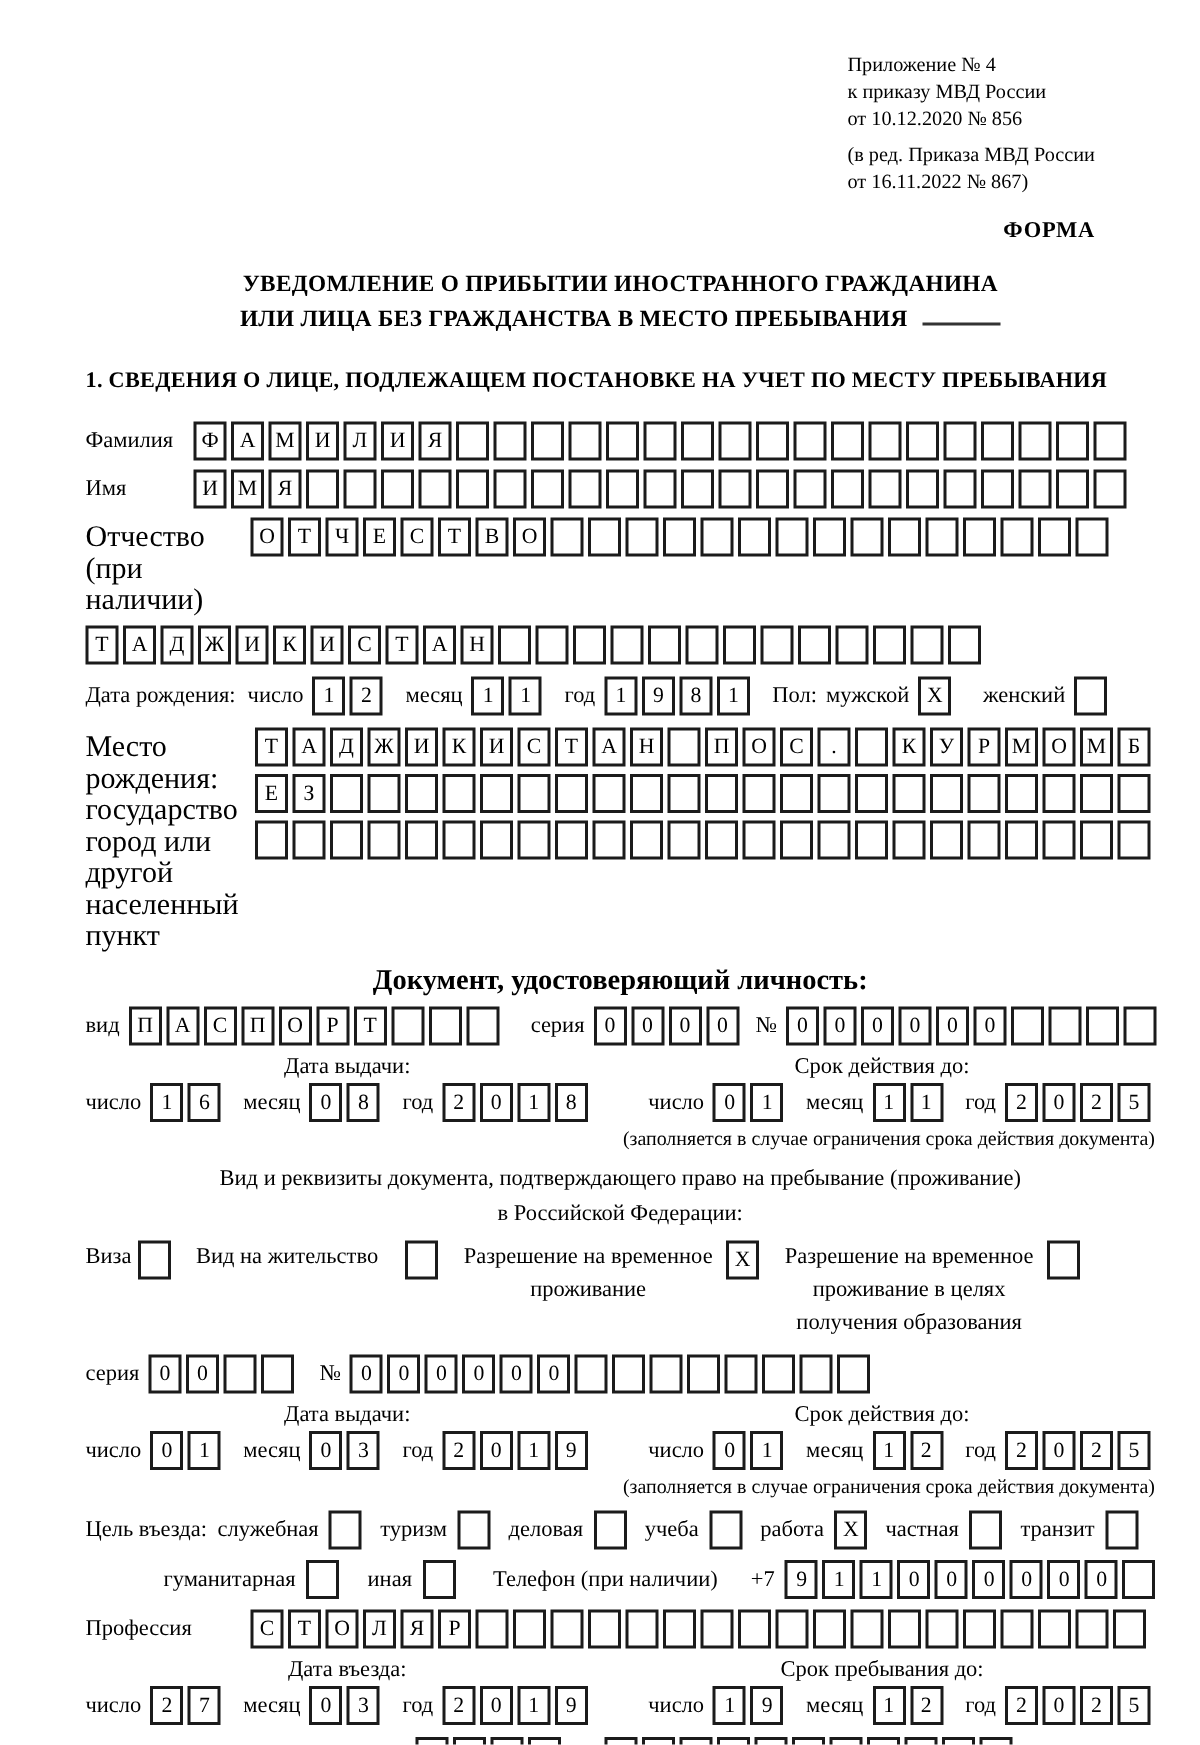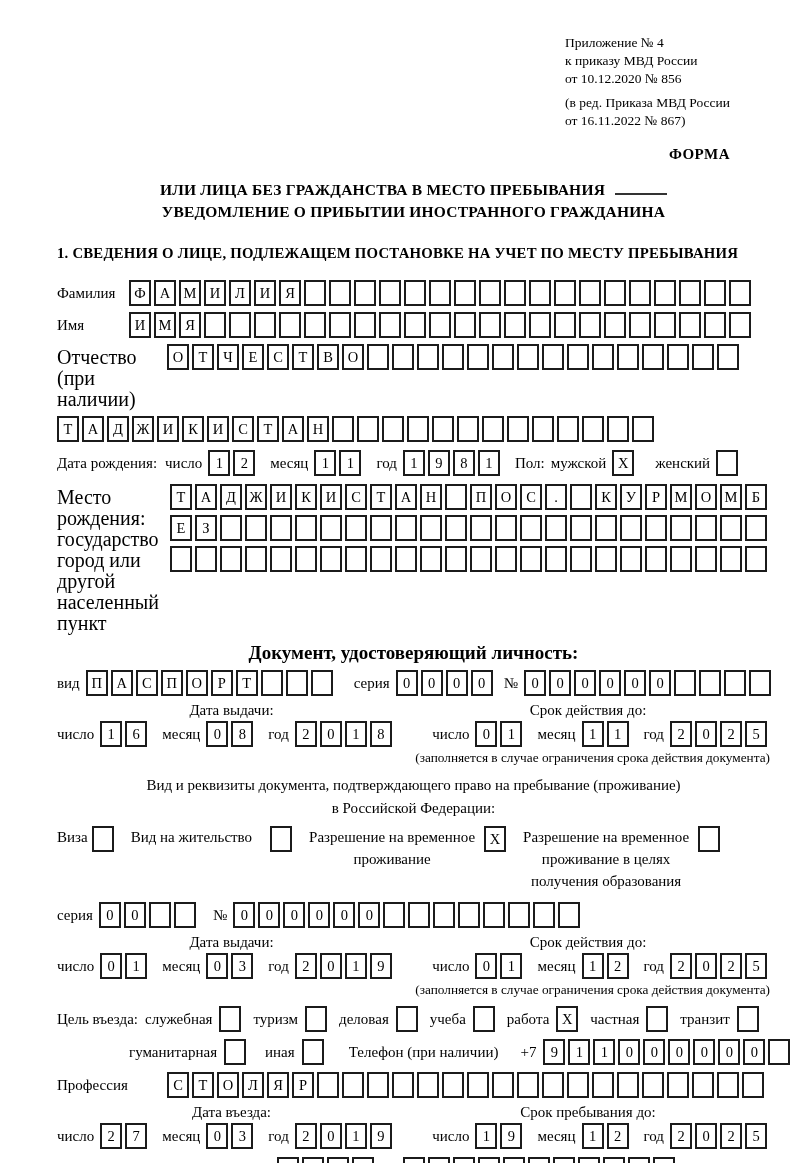--- a/index.html
+++ b/index.html
@@ -48,41 +48,41 @@
   .permits{display:flex;align-items:flex-start;margin-top:6px;margin-bottom:10px;}
   .chk{display:flex;align-items:flex-start;margin-right:14px;}
   .chk:last-child{margin-right:0;}
   .chk .stack{text-align:center;font-size:15px;line-height:22px;}
   .chk .cells{margin-left:9px;}
 
   
   .goal{display:flex;align-items:center;margin-bottom:7px;}
   .goal .lbl{padding-top:0;margin-right:7px;font-family:Liberation Serif, serif;}
   .goal .cells{margin-right:9px;}
-  .indent{margin-left:72px;}
+  .indent{margin-left:52px;}
 </style>
 </head>
 <body>
 
 <div class="page">
 
   <div class="hdr">
     <div class="hdr-block">
       <div>Приложение № 4</div>
       <div>к приказу МВД России</div>
       <div>от 10.12.2020 № 856</div>
       <div class="hdr-sub">(в ред. Приказа МВД России</div>
       <div>от 16.11.2022 № 867)</div>
     </div>
   </div>
   <div class="forma">ФОРМА</div>
 
   <div class="title">
+    <div>УВЕДОМЛЕНИЕ О ПРИБЫТИИ ИНОСТРАННОГО ГРАЖДАНИНА</div>
     <div><span>ИЛИ ЛИЦА БЕЗ ГРАЖДАНСТВА В МЕСТО ПРЕБЫВАНИЯ</span><span class="blank-line"></span></div>
-    <div>УВЕДОМЛЕНИЕ О ПРИБЫТИИ ИНОСТРАННОГО ГРАЖДАНИНА</div>
   </div>
 
   <div class="sec-head">1. СВЕДЕНИЯ О ЛИЦЕ, ПОДЛЕЖАЩЕМ ПОСТАНОВКЕ НА УЧЕТ ПО МЕСТУ ПРЕБЫВАНИЯ</div>
 
   <div class="row">
     <span class="lbl w72">Фамилия</span>
     <span class="cells">
         <span class="cell">Ф</span>
         <span class="cell">А</span>
         <span class="cell">М</span>

